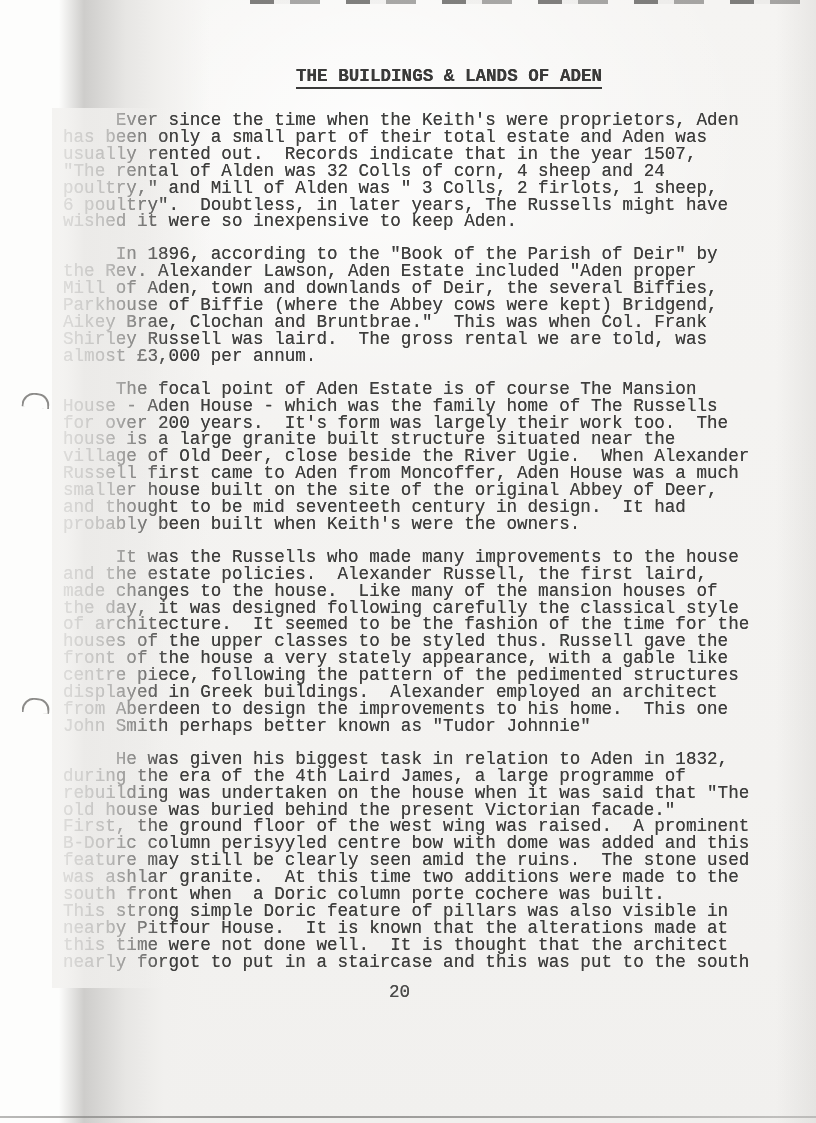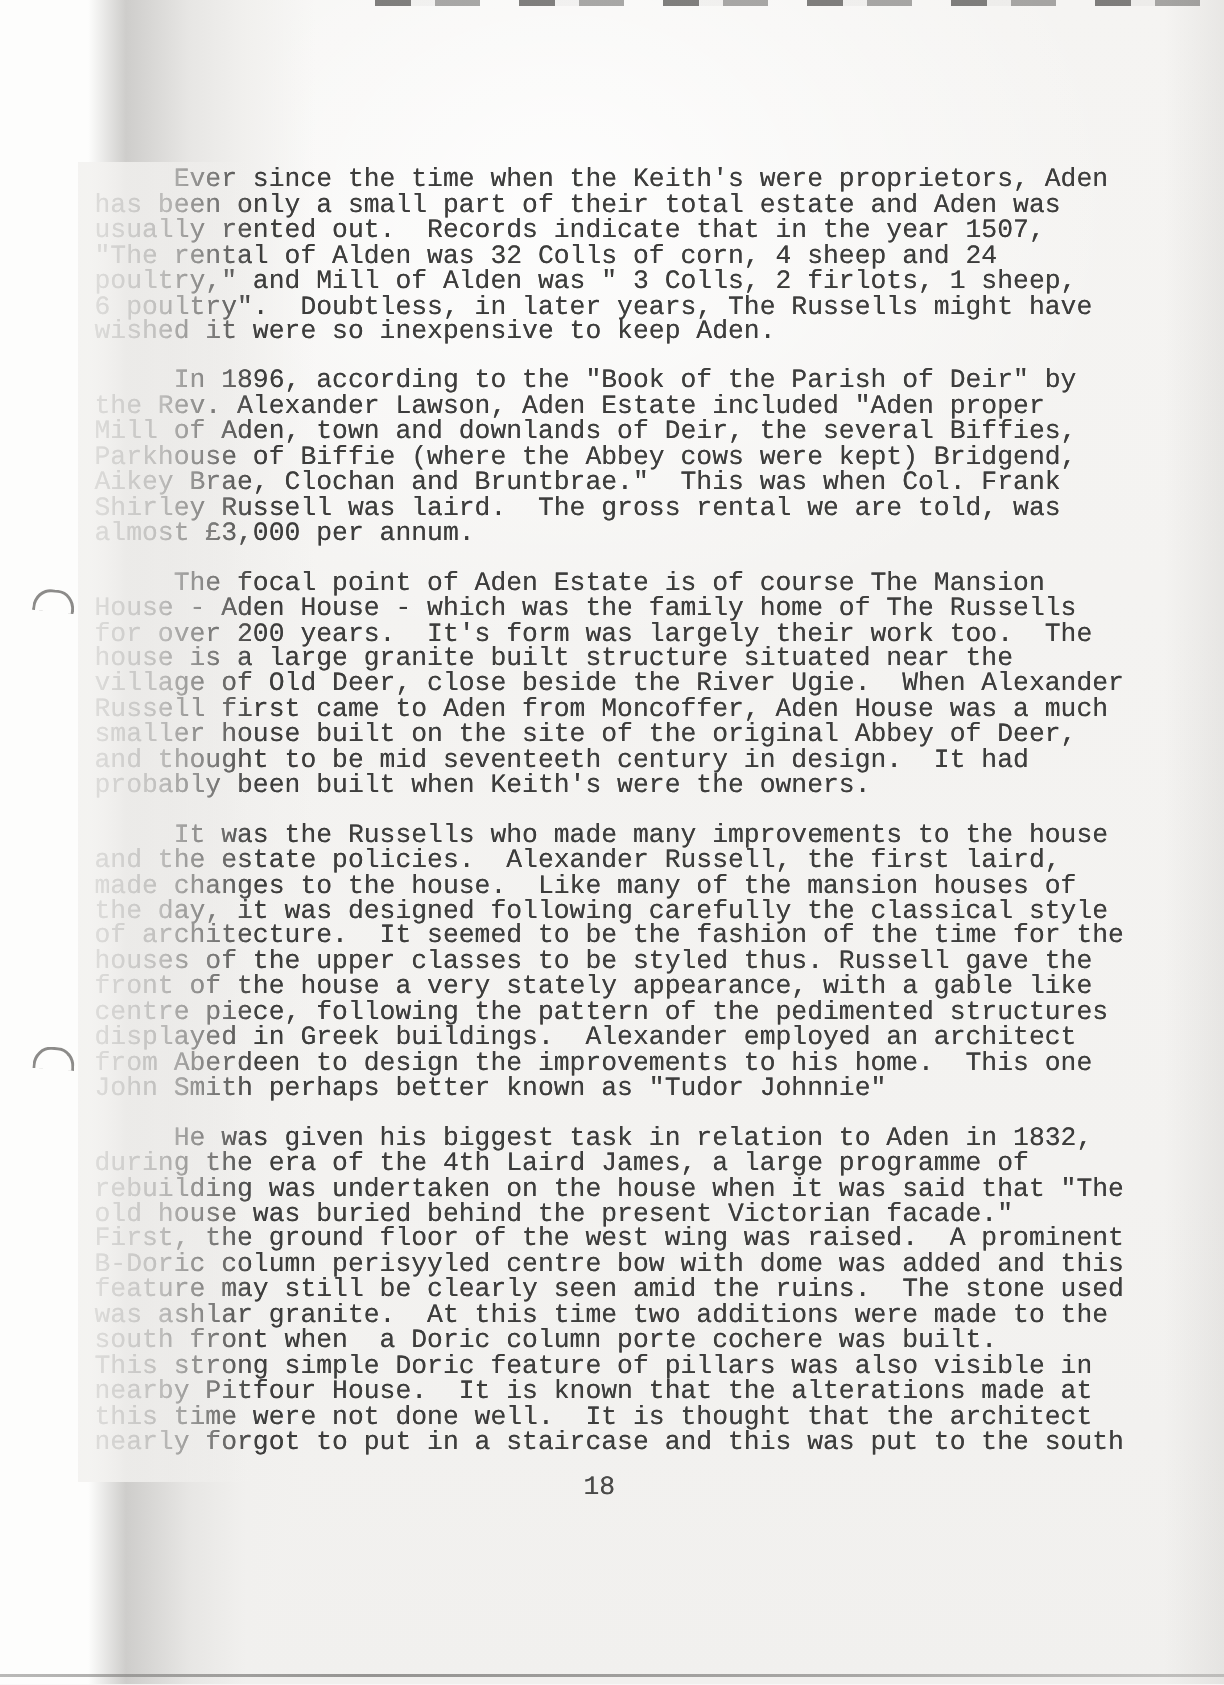--- a/index.html
+++ b/index.html
@@ -121,20 +121,21 @@
 </style>
 </head>
 <body>
 
 <div class="page">
 
   <div class="shadow-band"></div>
   <div class="right-edge"></div>
   <div class="top-dashes"></div>
 
+  <h1 class="title">THE BUILDINGS &amp; LANDS OF ADEN</h1>
 
   <div class="text-col">
     <pre class="para">     Ever since the time when the Keith's were proprietors, Aden
 has been only a small part of their total estate and Aden was
 usually rented out.  Records indicate that in the year 1507,
 "The rental of Alden was 32 Colls of corn, 4 sheep and 24
 poultry," and Mill of Alden was " 3 Colls, 2 firlots, 1 sheep,
 6 poultry".  Doubtless, in later years, The Russells might have
 wished it were so inexpensive to keep Aden.</pre>
     <pre class="para">     In 1896, according to the "Book of the Parish of Deir" by
@@ -177,17 +178,17 @@
 nearby Pitfour House.  It is known that the alterations made at
 this time were not done well.  It is thought that the architect
 nearly forgot to put in a staircase and this was put to the south</pre>
   </div>
 
   <div class="fade-overlay"></div>
 
   <div class="arc arc1"></div>
   <div class="arc arc2"></div>
 
-  <div class="page-number">18</div>
+  <div class="page-number">20</div>
 
   <div class="bottom-line"></div>
 
 </div>
 
 </body></html>

